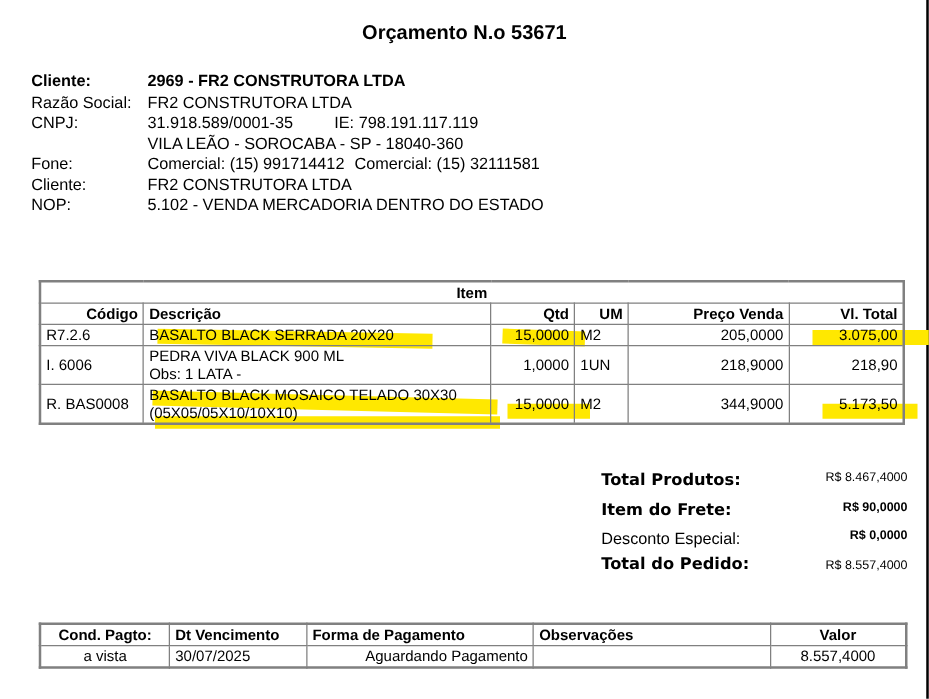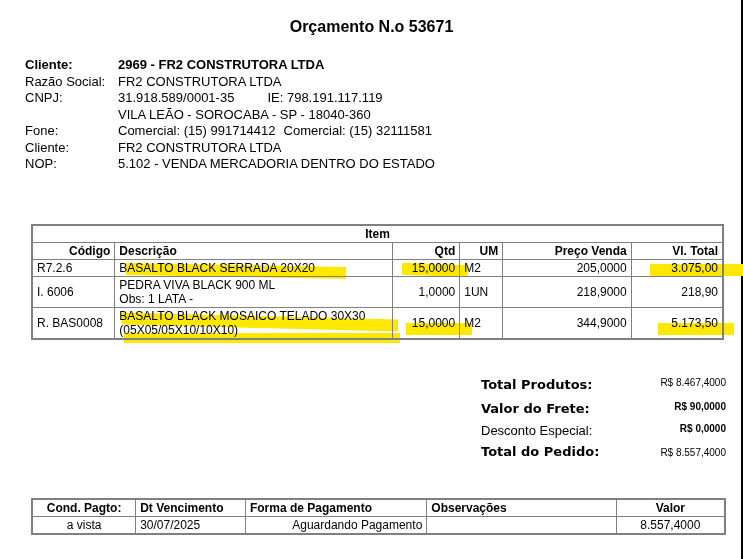--- a/index.html
+++ b/index.html
@@ -134,21 +134,21 @@
     <td class="l">M2</td>
     <td class="r">344,9000</td>
     <td class="r">5.173,50</td>
   </tr>
 </tbody>
   </table>
 
 <div class="totals">
   <span class="t b" style="top:0;">Total Produtos:</span>
   <span class="v" style="top:0;">R$ 8.467,4000</span>
-  <span class="t b" style="top:24px;">Valor do Frete:</span>
+  <span class="t b" style="top:24px;">Item do Frete:</span>
   <span class="v" style="top:24px;font-weight:bold;">R$ 90,0000</span>
   <span class="t" style="top:46px;">Desconto Especial:</span>
   <span class="v" style="top:46px;font-weight:bold;text-align:right;">R$ 0,0000</span>
   <span class="t big" style="top:67px;">Total do Pedido:</span>
   <span class="v" style="top:70px;">R$ 8.557,4000</span>
 </div>
 
 <table class="pay">
   <colgroup>
     <col style="width:104px">

